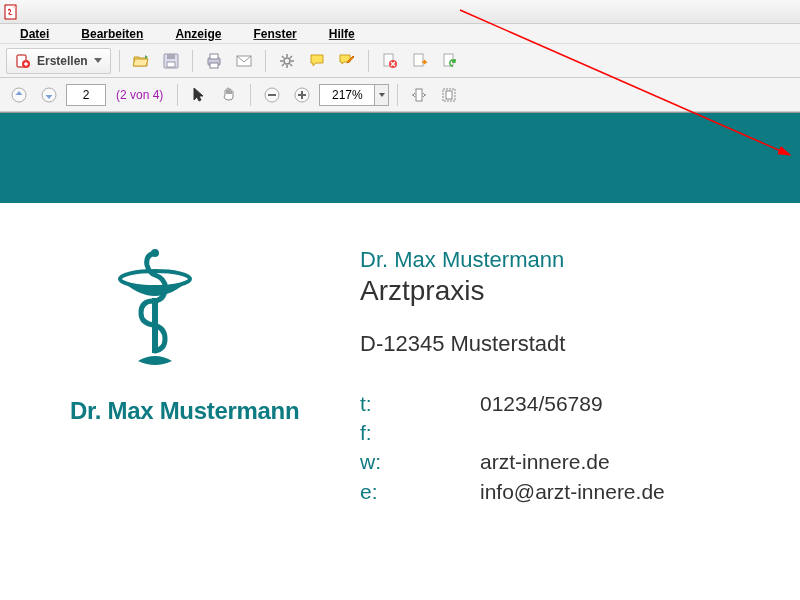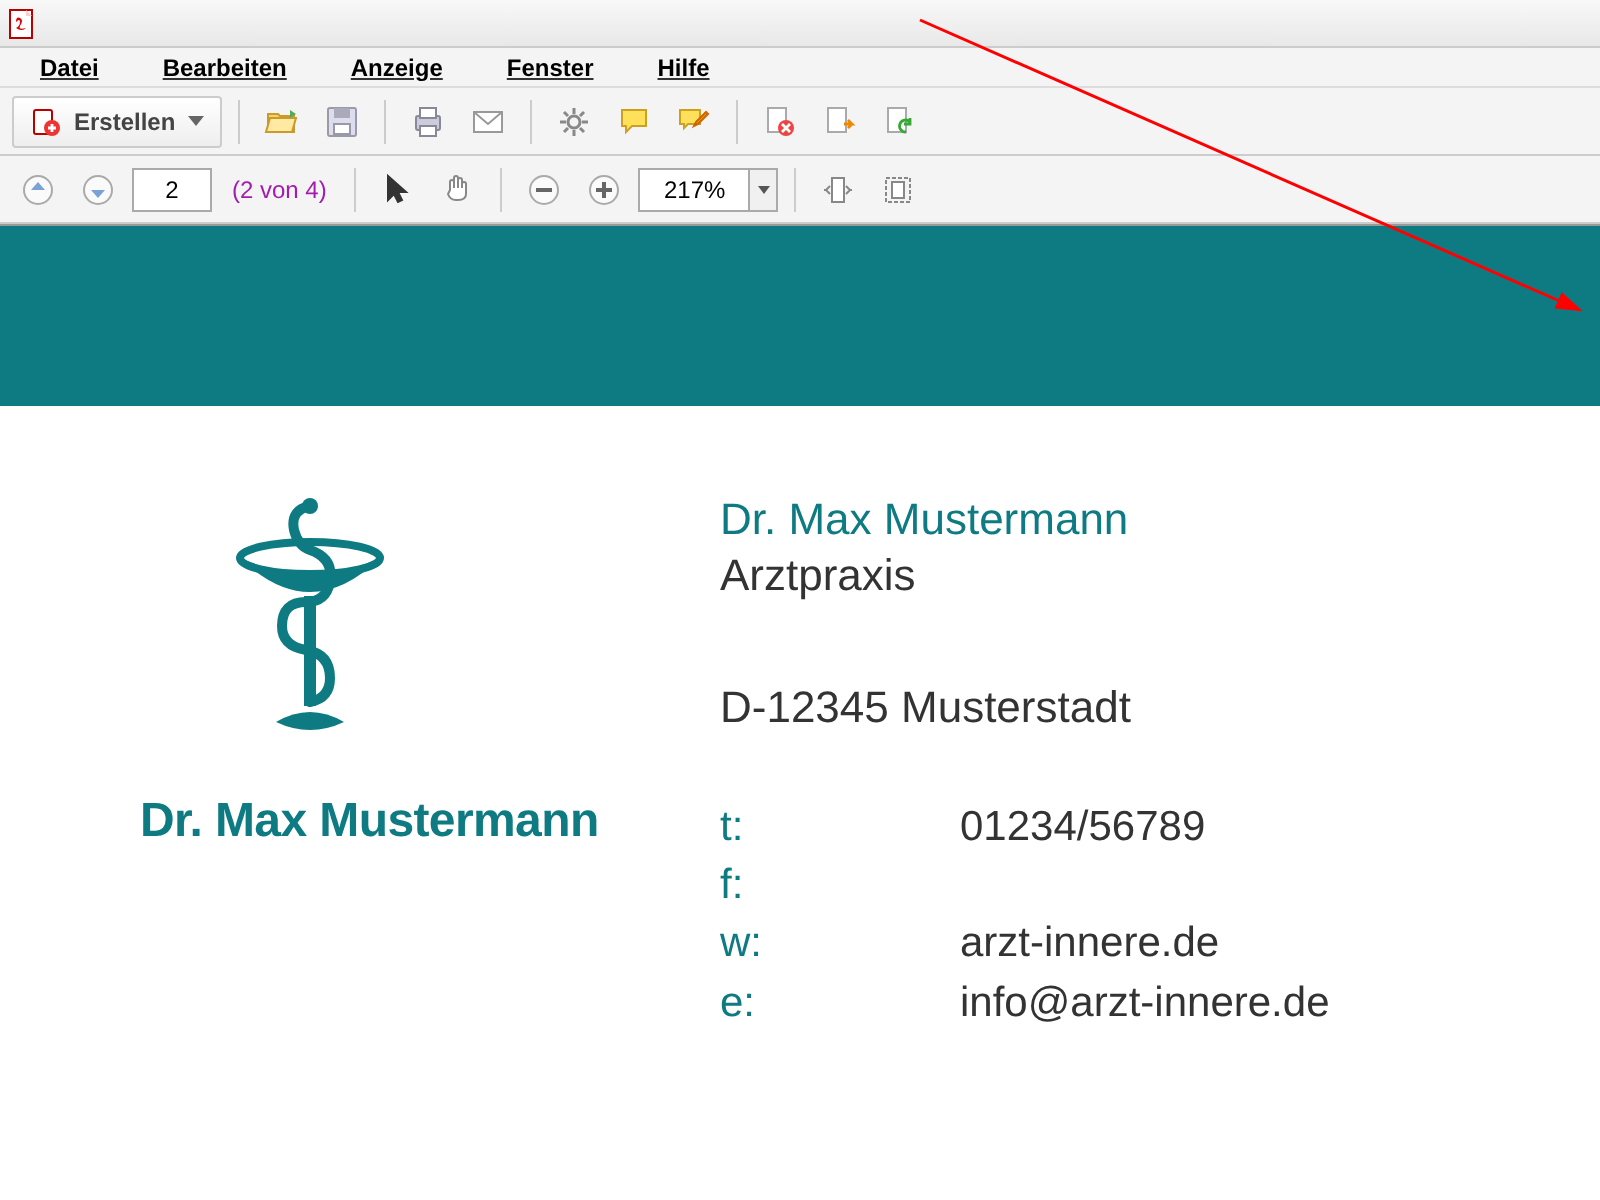--- a/index.html
+++ b/index.html
@@ -33,21 +33,21 @@
 .doc-area { position: relative; height: calc(600px - 24px - 20px - 34px - 34px); background: #fff; overflow: hidden; border-top: 1px solid #999; }
 .doc-page { position: absolute; left: 0; top: 0; width: 800px; }
 .card-top { height: 90px; background: #0e7b82; }
 .card-body { padding: 40px 40px 40px 70px; display: flex; gap: 30px; }
 .card-left { width: 260px; }
 .card-right { flex: 1; padding-top: 4px; }
 .logo-wrap { margin-bottom: 24px; margin-left: 30px; }
 .doctor-name { font-family: "Segoe UI", sans-serif; font-weight: 600; font-size: 24px; color: #0e7b82; margin-bottom: 2px; letter-spacing: -0.3px; }
 .doctor-sub { font-size: 22px; color: #333; }
 .r-name { font-size: 22px; color: #0e7b82; margin-bottom: 2px; }
-.r-praxis { font-size: 22px; color: #333; margin-bottom: 38px; }
+.r-praxis { font-size: 28px; color: #333; margin-bottom: 22px; }
 .r-addr { font-size: 22px; color: #333; margin-bottom: 30px; line-height: 1.35; }
 .r-contact { font-size: 21px; line-height: 1.4; }
 .r-contact .row { display: flex; }
 .r-contact .lbl { width: 120px; color: #0e7b82; }
 .r-contact .val { color: #333; text-align: right; }
 
 
 .arrow { position: absolute; pointer-events: none; }
 
 svg { display: block; }

